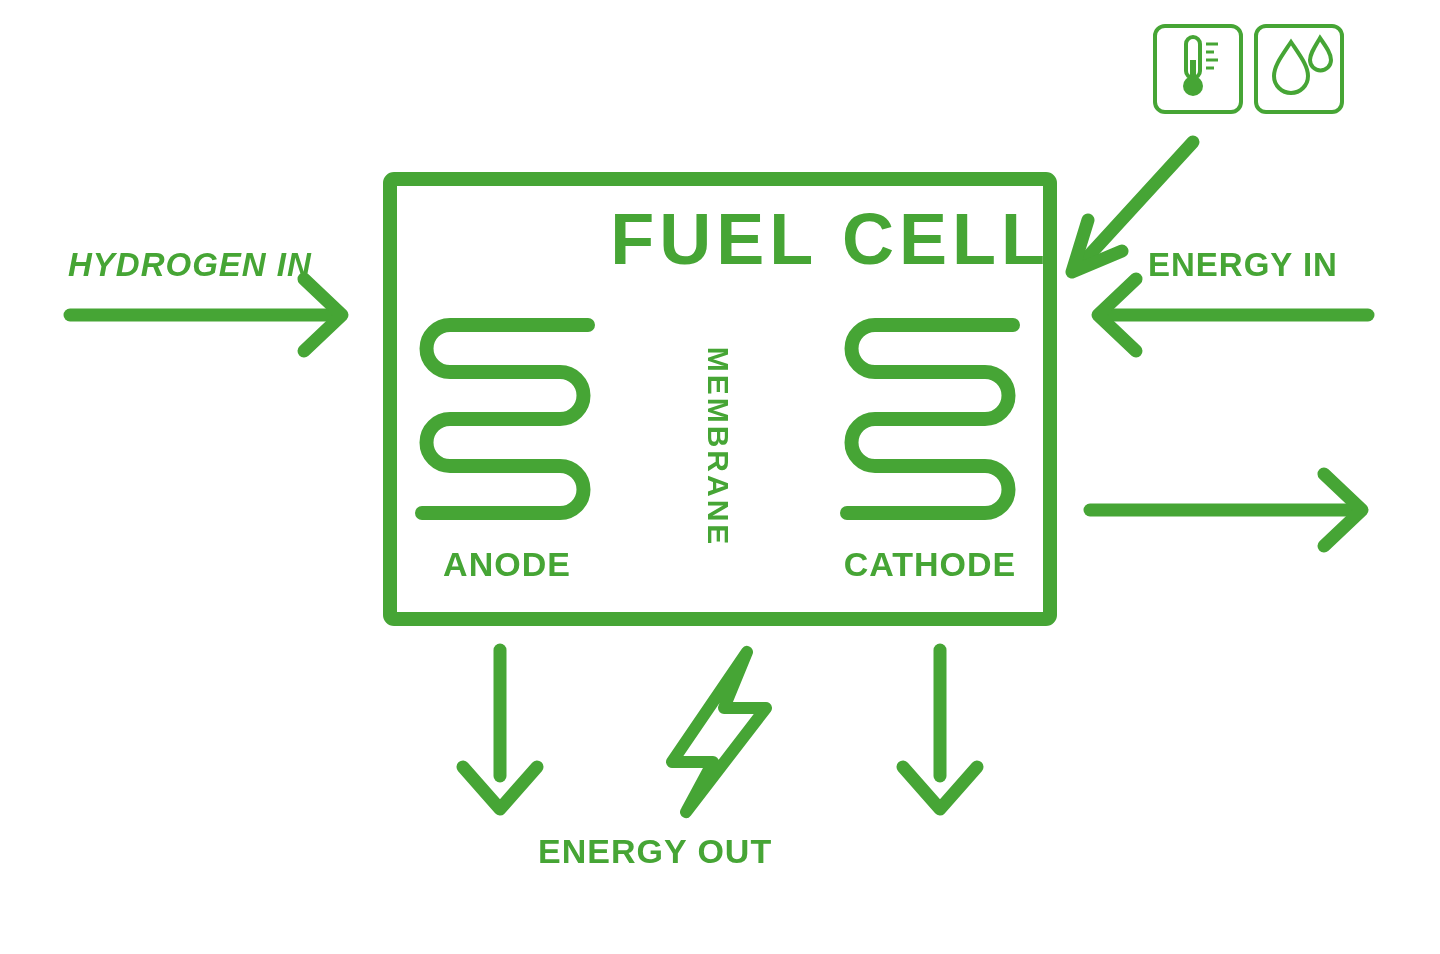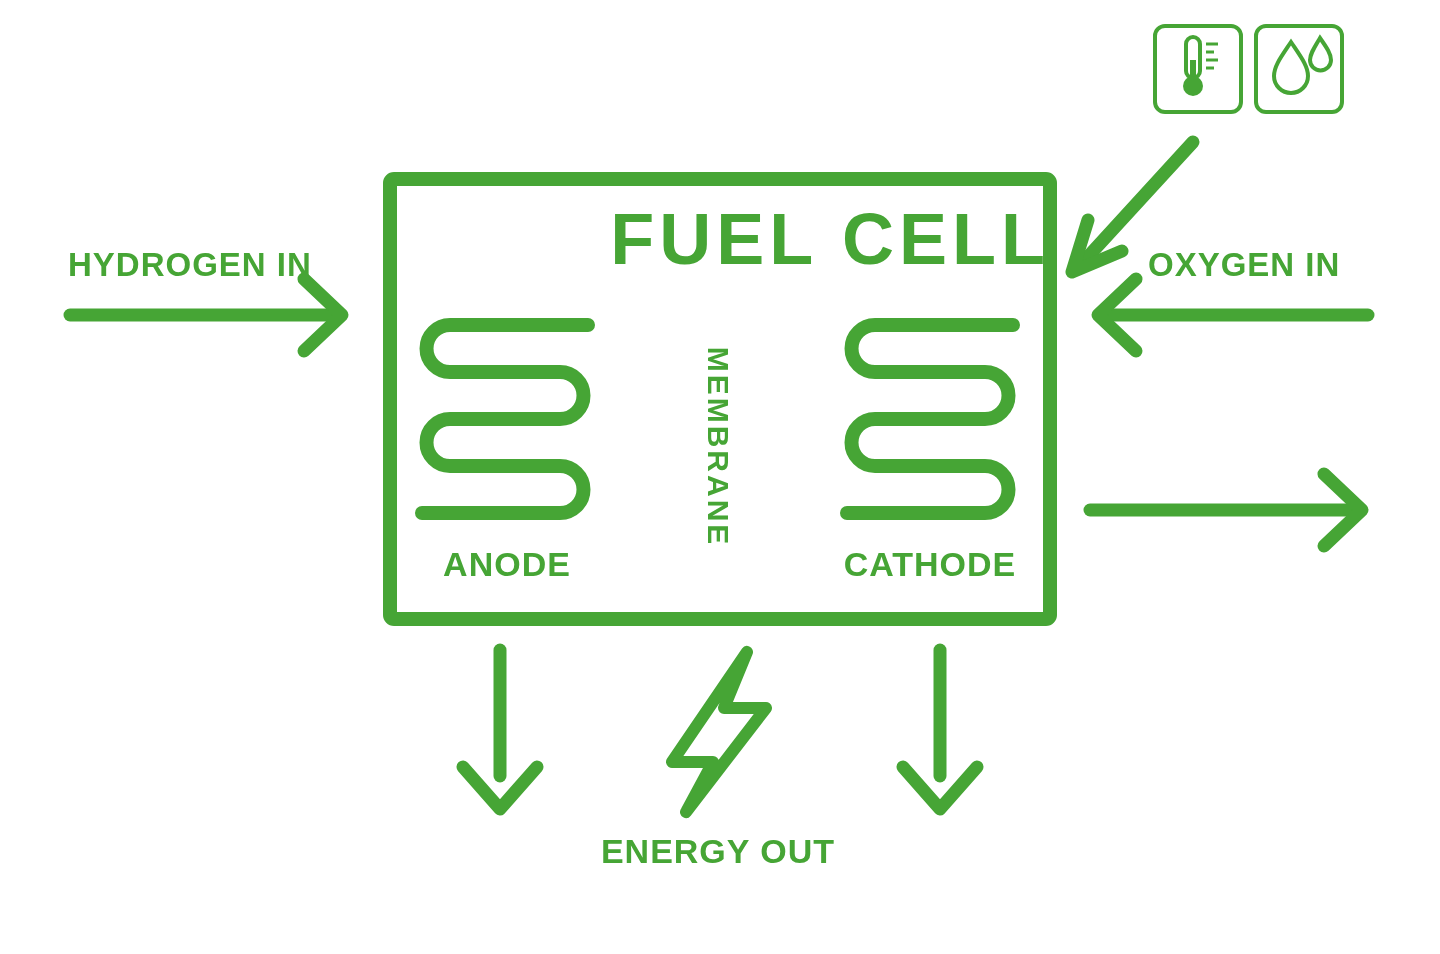--- a/index.html
+++ b/index.html
@@ -24,24 +24,24 @@
     line-height:1.1;
     user-select:none;
   }
   .title{
     left:390px;top:200px;width:660px;
     text-align:right;
     font-size:72px;
     letter-spacing:5px;
   }
   .flow-label{font-size:33px;letter-spacing:1px;}
-  .lbl-hydrogen{left:68px;top:247px;}
+  .lbl-hydrogen{left:68px;top:247px;font-style:italic;}
   .lbl-oxygen{left:1148px;top:247px;}
   .lbl-water{left:1103px;top:447px;}
-  .lbl-energy{left:538px;top:833px;width:360px;text-align:center;font-size:34px;letter-spacing:1px;}
+  .lbl-energy{left:538px;top:833px;width:360px;font-size:34px;letter-spacing:1px;}
   .lbl-anode{left:400px;top:546px;width:214px;text-align:center;font-size:34px;letter-spacing:1px;}
   .lbl-cathode{left:823px;top:546px;width:214px;text-align:center;font-size:34px;letter-spacing:1px;}
   .lbl-membrane{
     left:718px;top:447px;
     transform:translate(-50%,-50%) rotate(90deg);
     font-size:30px;
     letter-spacing:3px;
   }
 </style>
 </head>
@@ -110,17 +110,17 @@
   <div class="label title">FUEL CELL</div>
 
   <div class="label lbl-membrane">MEMBRANE</div>
 
   <div class="label lbl-cathode">CATHODE</div>
 
   <div class="label lbl-anode">ANODE</div>
 
   <div class="label flow-label lbl-hydrogen">HYDROGEN IN</div>
 
-  <div class="label flow-label lbl-oxygen">OXYGEN IN</div>
+  <div class="label flow-label lbl-oxygen">ENERGY IN</div>
 
 
   <div class="label lbl-energy">ENERGY OUT</div>
 </div>
 
 </body></html>

